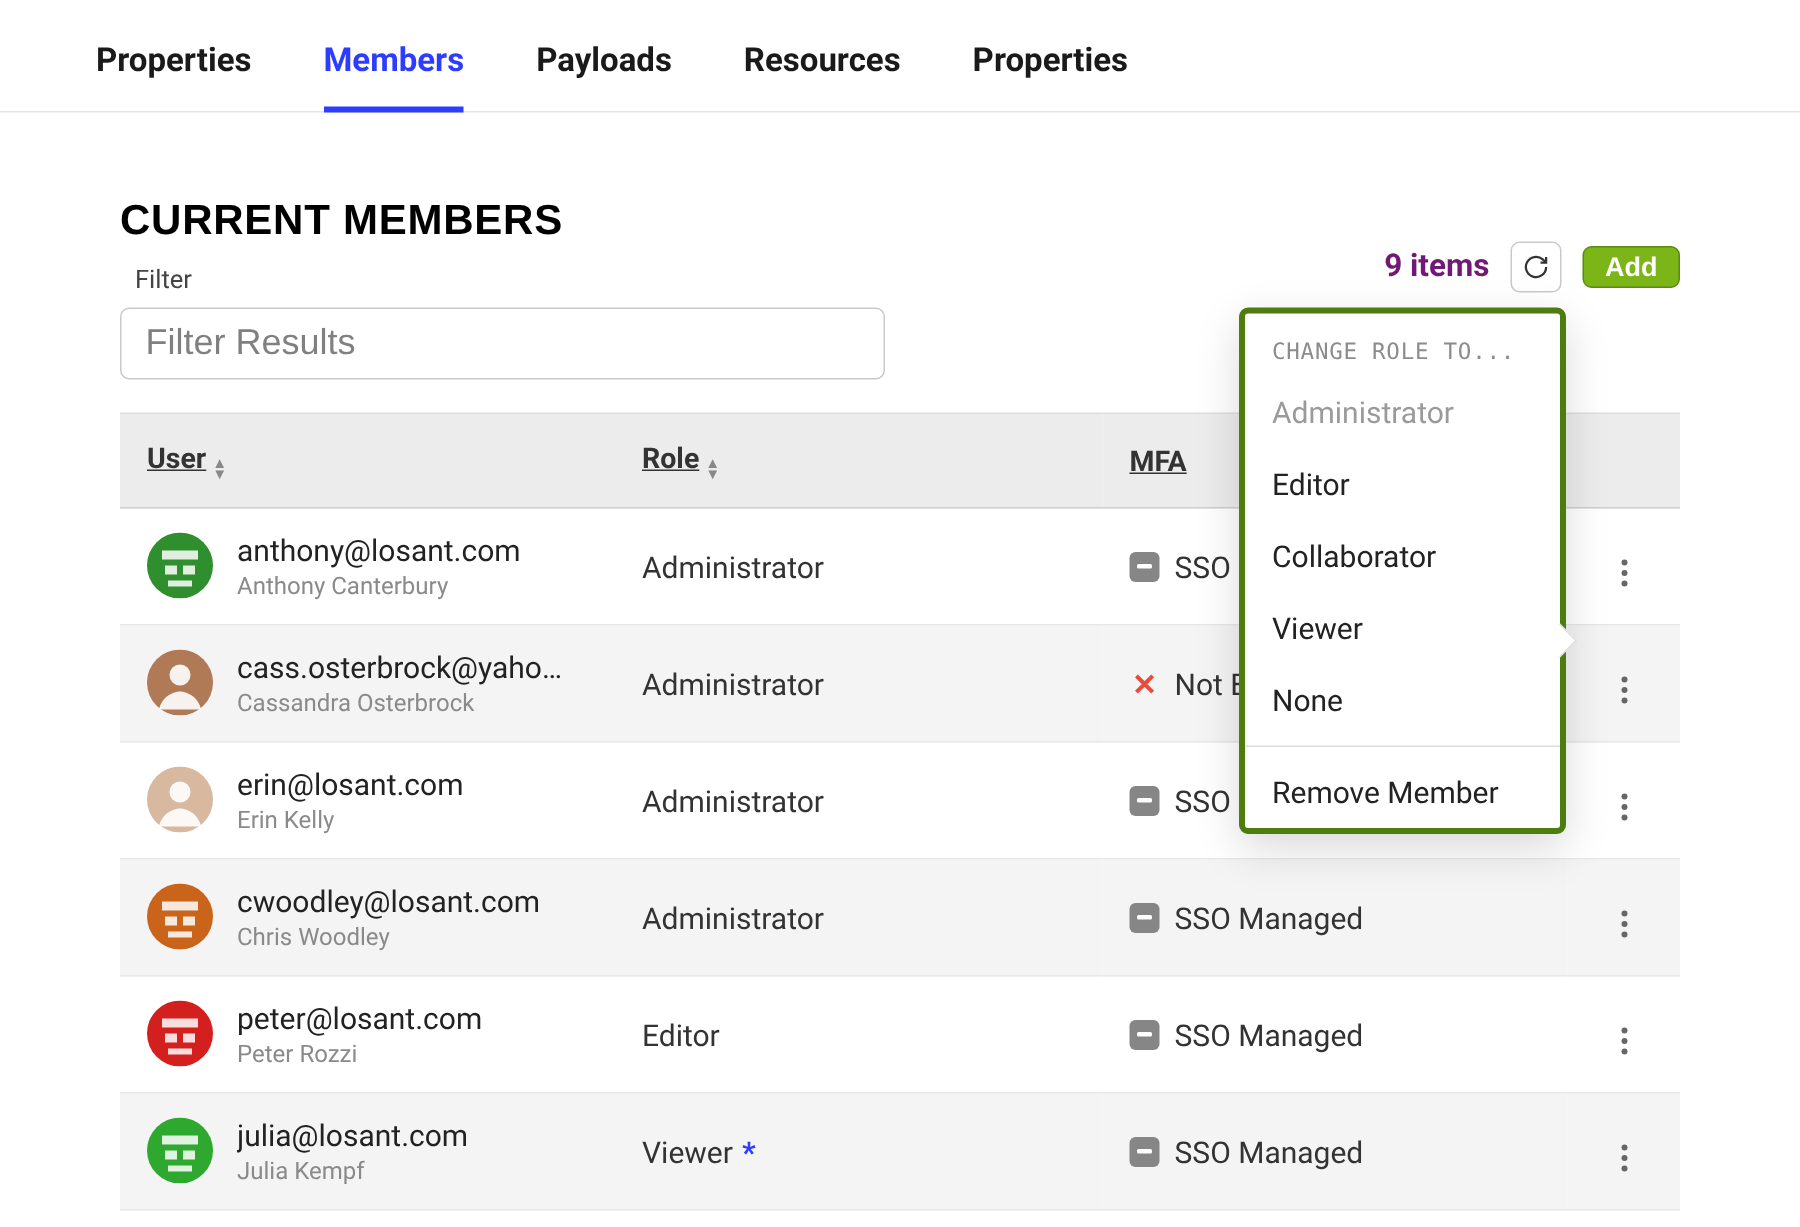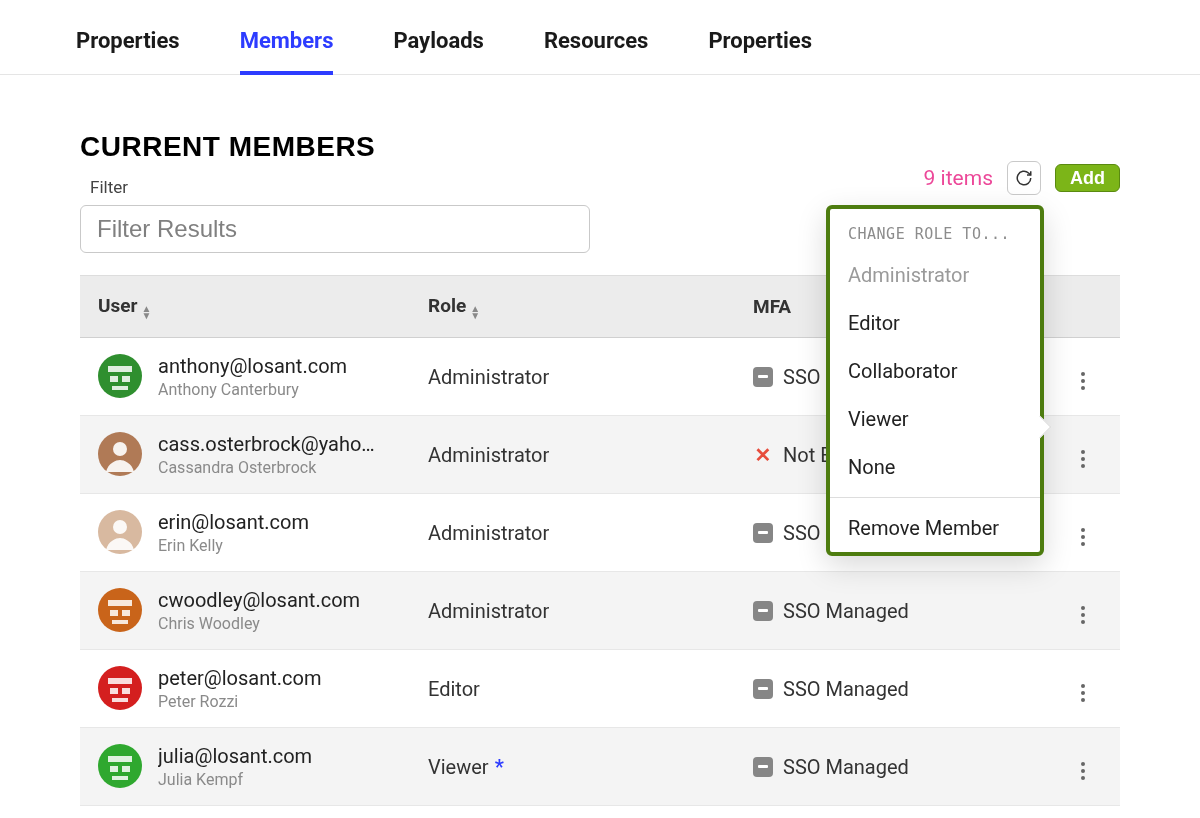--- a/index.html
+++ b/index.html
@@ -1,39 +1,39 @@
 <!DOCTYPE html>
 <html><head>
 <meta charset="utf-8">
 <style>
   * { box-sizing: border-box; margin: 0; padding: 0; }
   html, body { width: 1200px; height: 818px; background: #fff; font-family: -apple-system, BlinkMacSystemFont, "Segoe UI", Roboto, "Helvetica Neue", Arial, sans-serif; color: #1a1a1a; }
 
   
   .tabs { display: flex; gap: 48px; padding: 28px 64px 0 64px; border-bottom: 1px solid #e5e5e5; }
-  .tab { font-size: 22px; font-weight: 700; color: #1a1a1a; padding-bottom: 18px; cursor: pointer; margin-left: 12px; }
+  .tab { font-size: 22px; font-weight: 700; color: #1a1a1a; padding-bottom: 18px; cursor: pointer; }
   .tab.active { color: #2d3cff; border-bottom: 4px solid #2d3cff; margin-bottom: -1px; }
 
   .content { padding: 36px 80px 0 80px; position: relative; }
 
   .section-title { font-family: "Arial Narrow", "Helvetica Neue Condensed", sans-serif; font-stretch: condensed; font-size: 28px; font-weight: 700; letter-spacing: .5px; color: #000000; margin-top: 20px; }
 
   .filter-label { font-size: 17px; color: #444; margin: 14px 0 8px 10px; }
   .filter-input { width: 510px; height: 48px; border: 1px solid #c9c9c9; border-radius: 6px; padding: 0 16px; font-size: 24px; color: #333; }
   .filter-input::placeholder { color: #808080; }
 
   .toolbar-right { position: absolute; right: 80px; top: 86px; display: flex; align-items: center; gap: 14px; }
-  .item-count { font-size: 21px; color: #ec4899; }
+  .item-count { font-size: 21px; color: #701a75; font-weight: bold; }
   .refresh-btn { width: 34px; height: 34px; border: 1px solid #c9c9c9; border-radius: 6px; background: #fff; display: flex; align-items: center; justify-content: center; cursor: pointer; }
   .refresh-btn svg { width: 18px; height: 18px; stroke: #333; fill: none; stroke-width: 2; }
   .add-btn { height: 28px; padding: 0 14px; border-radius: 6px; background: #7cb518; border: 1px solid #5a8a10; color: #fff; font-size: 18px; font-weight: 600; cursor: pointer; }
 
   
   .table { width: 100%; border-collapse: collapse; margin-top: 22px; table-layout: fixed; }
-  .table thead th { background: #ececec; text-align: left; font-size: 19px; font-weight: 700; color: #333; padding: 18px 18px; border-top: 1px solid #ddd; border-bottom: 1px solid #d0d0d0; }
+  .table thead th { background: #ececec; text-align: left; font-size: 19px; font-weight: 700; color: #333; padding: 18px 18px; border-top: 1px solid #ddd; border-bottom: 1px solid #d0d0d0; text-decoration: underline; }
   .col-user { width: 330px; }
   .col-role { width: 325px; }
   .col-mfa  { width: 310px; }
   .col-act  { width: auto; }
   .sort-icons { display:inline-flex; flex-direction:column; margin-left:4px; line-height:7px; color:#888; font-size:10px;}
   .table tbody tr { border-bottom: 1px solid #e7e7e7; }
   .table tbody tr.alt { background: #f4f4f4; }
   .table td { padding: 16px 18px; font-size: 20px; color: #333; vertical-align: middle; }
   .user-cell { display: flex; align-items: flex-start; gap: 16px; }
   .avatar { width: 44px; height: 44px; border-radius: 50%; flex-shrink: 0; display:flex; align-items:center; justify-content:center;}

